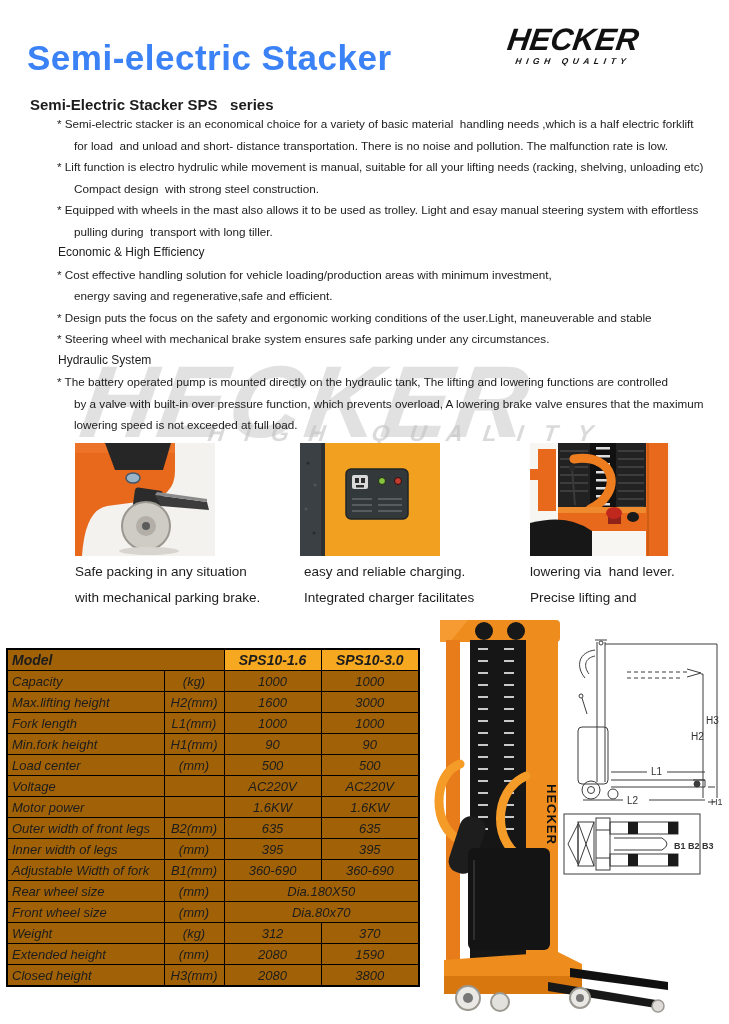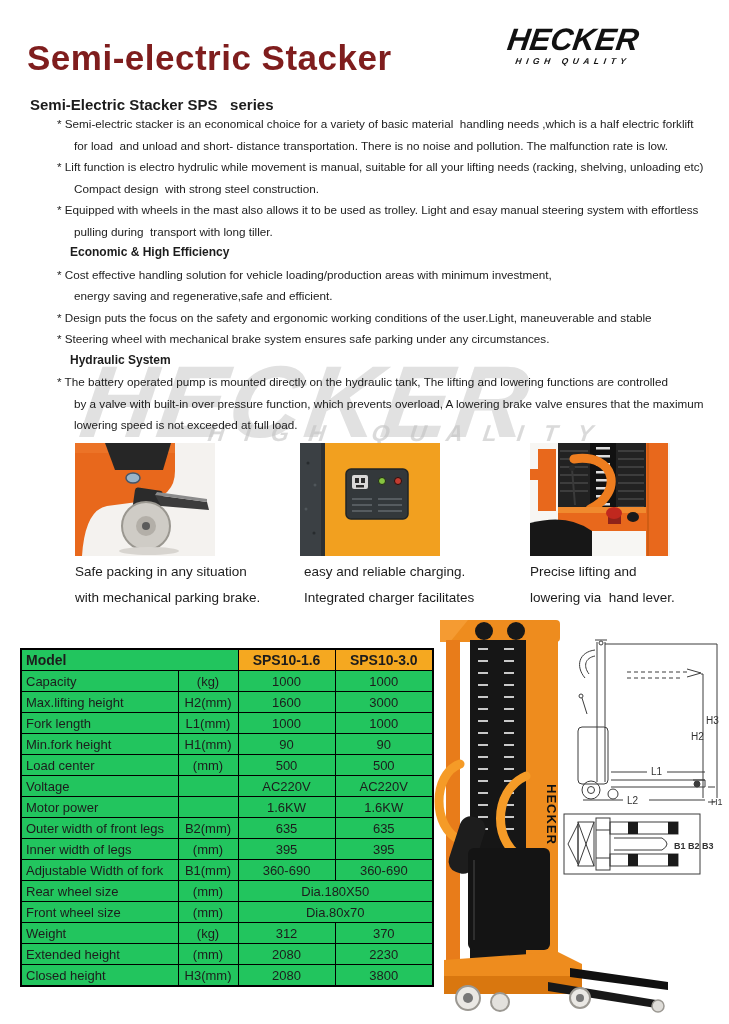--- a/index.html
+++ b/index.html
@@ -32,52 +32,53 @@
     font-style:italic; letter-spacing:20px; color:#c3c3c3; opacity:0.6;
     transform:skewX(-8deg); z-index:0; white-space:nowrap;
   }
   
   .intro-heading {
     position:absolute; left:30px; top:96px; font-size:15px; font-weight:bold; z-index:2;
   }
   .content { position:absolute; left:57px; top:113px; width:660px; z-index:2; }
   .tline { font-size:11.7px; line-height:21.5px; height:21.5px; white-space:nowrap; }
   .tline.cont { margin-left:17px; }
-  .theading { font-size:12px; font-weight:bold; line-height:21.5px; height:21.5px; margin-left:13px; }
+  .theading { font-size:12px; font-weight:normal; line-height:21.5px; height:21.5px; margin-left:1px; }
   
   .feature-photo { position:absolute; top:443px; width:140px; height:113px; z-index:2; }
   #photo1 { left:75px; } #photo2 { left:300px; } #photo3 { left:530px; }
   .feature-caption { position:absolute; top:559px; font-size:13.5px; line-height:26px; z-index:2; }
   #cap1 { left:75px; } #cap2 { left:304px; } #cap3 { left:530px; }
   
   table.spec {
-    position:absolute; left:20px; top:648px; width:412px; border-collapse:collapse;
-    table-layout:fixed; font-size:13px; z-index:2; background:#22c55e;
+    position:absolute; left:6px; top:648px; width:412px; border-collapse:collapse;
+    table-layout:fixed; font-size:13px; z-index:2; background:#a16207;
     border:2px solid #000;
+    font-style:italic;
   }
   table.spec td, table.spec th { border:1px solid #000; height:20px; padding:0 3px; white-space:nowrap; overflow:hidden; }
   table.spec .lbl { text-align:left; padding-left:4px; }
   table.spec .ctr { text-align:center; }
   table.spec th.model { text-align:left; font-size:14px; padding-left:4px; }
   table.spec th.col { text-align:center; font-size:14px;margin-top:32px; }
   
   .stacker-photo { position:absolute; left:430px; top:616px; width:240px; height:398px; z-index:1; }
   .side-diagram  { position:absolute; left:565px; top:632px; width:162px; height:176px; z-index:2; }
   .top-diagram   { position:absolute; left:562px; top:812px; width:145px; height:68px; z-index:2;font-weight:bold; }
   svg { overflow:visible; }
 </style>
 </head>
 <body>
 
 <div id="page">
 
   <div class="wm-text">HECKER</div>
   <div class="wm-tag">HIGH QUALITY</div>
 
-  <div class="title" style="color: #7f1d1d;">Semi-electric Stacker</div>
+  <div class="title" style="color: #3b82f6;">Semi-electric Stacker</div>
   <div class="logo">
     <div class="logo-brand">HECKER</div>
     <div class="logo-tag">HIGH QUALITY</div>
   </div>
 
   <div class="intro-heading">Semi-Electric Stacker SPS&nbsp;&nbsp; series</div>
 
   <div class="content">
     <div class="tline">* Semi-electric stacker is an economical choice for a variety of basic material&nbsp; handling needs ,which is a half electric forklift</div>
     <div class="tline cont">for load&nbsp; and unload and short- distance transportation. There is no noise and pollution. The malfunction rate is low.</div>
@@ -190,22 +191,22 @@
 
   <div class="feature-caption" id="cap1">
     <div>Safe packing in any situation</div>
     <div>with mechanical parking brake.</div>
   </div>
   <div class="feature-caption" id="cap2">
     <div>easy and reliable charging.</div>
     <div>Integrated charger facilitates</div>
   </div>
   <div class="feature-caption" id="cap3">
+    <div>lowering via&nbsp; hand lever.</div>
     <div>Precise lifting and</div>
-    <div>lowering via&nbsp; hand lever.</div>
   </div>
 
   <div class="stacker-photo">
     <svg width="240" height="398" viewBox="0 0 240 398">
       <rect x="10" y="4" width="120" height="22" rx="4" fill="#EE8C1E"></rect>
       <polygon points="10,4 38,4 20,26 10,26" fill="#f59b32"></polygon>
       <circle cx="54" cy="15" r="9" fill="#181818"></circle>
         <circle cx="86" cy="15" r="9" fill="#181818"></circle>
       <rect x="16" y="24" width="14" height="322" fill="#E87C1A"></rect>
       <rect x="40" y="24" width="56" height="320" fill="#161616"></rect>
@@ -415,21 +416,21 @@
     <tr>
       <td class="lbl">Weight</td>
       <td class="ctr">(kg)</td>
       <td class="ctr">312</td>
       <td class="ctr">370</td>
     </tr>
     <tr>
       <td class="lbl">Extended height</td>
       <td class="ctr">(mm)</td>
       <td class="ctr">2080</td>
-      <td class="ctr">2230</td>
+      <td class="ctr">1590</td>
     </tr>
     <tr>
       <td class="lbl">Closed height</td>
       <td class="ctr">H3(mm)</td>
       <td class="ctr">2080</td>
       <td class="ctr">3800</td>
     </tr>
   </tbody>
     </table>
 

